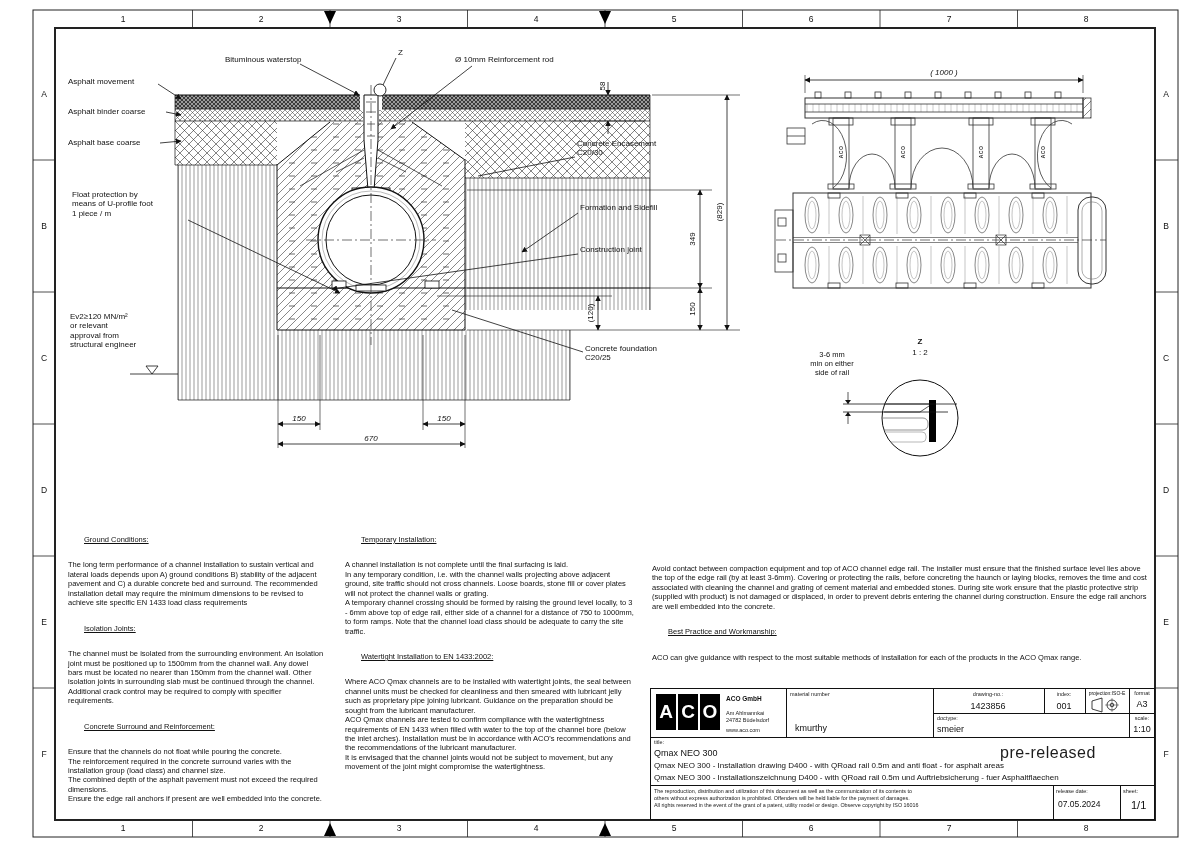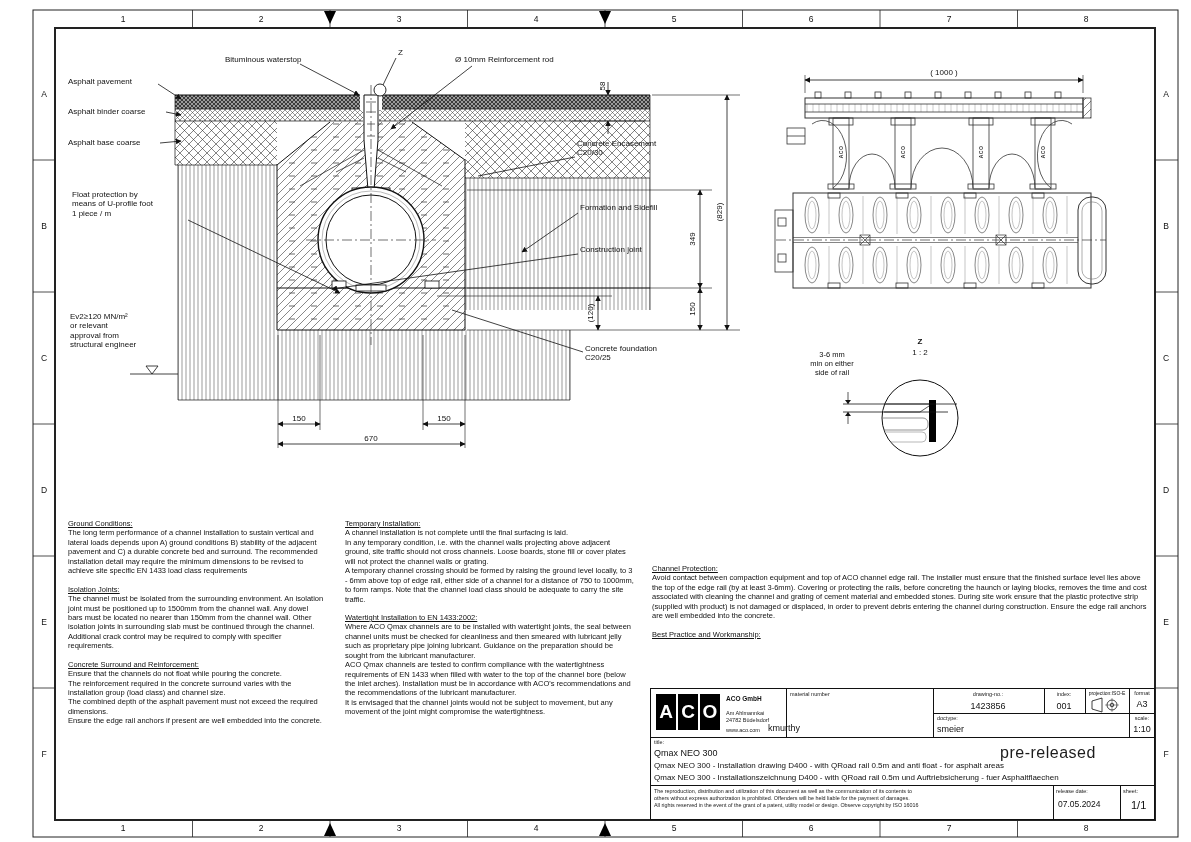--- a/index.html
+++ b/index.html
@@ -3,24 +3,24 @@
 <meta charset="utf-8">
 <style>
   html,body{margin:0;padding:0;background:#fff;}
   #sheet{position:relative;width:1191px;height:842px;background:#fff;
          font-family:"Liberation Sans",sans-serif;color:#111;overflow:hidden;}
   #gfx{position:absolute;left:0;top:0;}
   .lbl{position:absolute;font-size:8px;line-height:1.18;white-space:pre-line;color:#111;}
   .u{}
   .ctr{transform:translate(-50%,-50%);text-align:center;}
   .vdim{position:absolute;font-size:8px;transform:translate(-50%,-50%) rotate(-90deg);white-space:nowrap;}
-  .hdim{position:absolute;font-size:8px;transform:translate(-50%,-50%);white-space:nowrap;}
+  .hdim{position:absolute;font-size:8px;transform:translate(-50%,-50%);white-space:nowrap;font-style:italic;}
   .grid{position:absolute;font-size:8.5px;transform:translate(-50%,-50%);color:#111;}
   .note{position:absolute;font-size:7.5px;line-height:1.26;}
-  .note h4{margin:0;font-size:7.5px;font-weight:normal;text-decoration:underline;}
+  .note h4{margin:16px;font-size:7.5px;font-weight:normal;text-decoration:underline;}
   .note p{margin:0 0 9px 0;white-space:pre-line;}
   .tb{position:absolute;font-size:8px;}
   .tbl{position:absolute;background:#111;}
   .tiny{font-size:5.5px;color:#222;}
   .val{font-size:9px;}
   .aco-logo{position:absolute;display:flex;gap:2px;}
   .aco-logo span{display:flex;align-items:center;justify-content:center;background:#000;color:#fff;
     width:20px;height:36px;font-size:19px;font-weight:bold;font-family:"Liberation Sans",sans-serif;}
   .legal{white-space:pre-line;font-size:5.4px;line-height:1.28;color:#222;}
   .status{font-size:16px;color:#1c1c1c;letter-spacing:0.5px;}
@@ -279,21 +279,21 @@
 <div class="grid" style="left:44px;top:490px">D</div>
 <div class="grid" style="left:44px;top:622px">E</div>
 <div class="grid" style="left:44px;top:754px">F</div>
 <div class="grid" style="left:1166px;top:94px">A</div>
 <div class="grid" style="left:1166px;top:226px">B</div>
 <div class="grid" style="left:1166px;top:358px">C</div>
 <div class="grid" style="left:1166px;top:490px">D</div>
 <div class="grid" style="left:1166px;top:622px">E</div>
 <div class="grid" style="left:1166px;top:754px">F</div>
 
-<div class="lbl u" style="left:68px;top:77px">Asphalt pavement</div>
+<div class="lbl u" style="left:68px;top:77px">Asphalt movement</div>
 <div class="lbl u" style="left:68px;top:107px">Asphalt binder coarse</div>
 <div class="lbl u" style="left:68px;top:138px">Asphalt base coarse</div>
 <div class="lbl" style="left:72px;top:190px">Float protection by
 means of U-profile foot
 1 piece / m</div>
 <div class="lbl" style="left:70px;top:312px">Ev2≥120 MN/m²
 or relevant
 approval from
 structural engineer</div>
 <div class="lbl u" style="left:225px;top:55px">Bituminous waterstop</div>
@@ -344,23 +344,23 @@
   <h4>Temporary Installation:</h4>
   <p>A channel installation is not complete until the final surfacing is laid.
 In any temporary condition, i.e. with the channel walls projecting above adjacent ground, site traffic should not cross channels. Loose boards, stone fill or cover plates will not protect the channel walls or grating.
 A temporary channel crossing should be formed by raising the ground level locally, to 3 - 6mm above top of edge rail, either side of a channel for a distance of 750 to 1000mm, to form ramps. Note that the channel load class should be adequate to carry the site traffic.</p>
   <h4>Watertight Installation to EN 1433:2002:</h4>
   <p>Where ACO Qmax channels are to be installed with watertight joints, the seal between channel units must be checked for cleanliness and then smeared with lubricant jelly such as proprietary pipe joining lubricant. Guidance on the preparation should be sought from the lubricant manufacturer.
 ACO Qmax channels are tested to confirm compliance with the watertightness requirements of EN 1433 when filled with water to the top of the channel bore (below the inlet arches). Installation must be in accordance with ACO's recommendations and the recommendations of the lubricant manufacturer.
 It is envisaged that the channel joints would not be subject to movement, but any movement of the joint might compromise the watertightness.</p>
 </div>
 <div class="note" style="left:652px;top:564px;width:500px">
-  <h4>Channel Protection:</h4>
   <p>Avoid contact between compaction equipment and top of ACO channel edge rail. The installer must ensure that the finished surface level lies above the top of the edge rail (by at least 3-6mm). Covering or protecting the rails, before concreting the haunch or laying blocks, removes the time and cost associated with cleaning the channel and grating of cement material and embedded stones. During site work ensure that the plastic protective strip (supplied with product) is not damaged or displaced, in order to prevent debris entering the channel during construction. Ensure the edge rail anchors are well embedded into the concrete.</p>
   <h4>Best Practice and Workmanship:</h4>
+  <p>ACO can give guidance with respect to the most suitable methods of installation for each of the products in the ACO Qmax range.</p>
 </div>
 
 <div style="position:absolute;left:650px;top:688px;width:505px;height:132px;border:1.5px solid #111;box-sizing:border-box"></div>
 <div class="tbl" style="left:786px;top:688px;width:1px;height:49px"></div>
 <div class="tbl" style="left:933px;top:688px;width:1px;height:49px"></div>
 <div class="tbl" style="left:650px;top:737px;width:505px;height:1px"></div>
 <div class="tbl" style="left:933px;top:713px;width:222px;height:1px"></div>
 <div class="tbl" style="left:1044px;top:688px;width:1px;height:25px"></div>
 <div class="tbl" style="left:1085px;top:688px;width:1px;height:25px"></div>
 <div class="tbl" style="left:1129px;top:688px;width:1px;height:49px"></div>
@@ -372,21 +372,21 @@
   <span>A</span>
   <span>C</span>
   <span>O</span>
 </div>
 <div class="tb" style="left:726px;top:695px;font-size:6.5px;font-weight:bold">ACO GmbH</div>
 <div class="tb tiny" style="left:726px;top:710px">Am Ahlmannkai</div>
 <div class="tb tiny" style="left:726px;top:717px">24782 Büdelsdorf</div>
 <div class="tb tiny" style="left:726px;top:727px">www.aco.com</div>
 
 <div class="tb tiny" style="left:790px;top:691px">material number</div>
-<div class="tb val" style="left:768px;top:723px">kmurthy</div>
+<div class="tb val" style="left:795px;top:723px">kmurthy</div>
 
 <div class="tb tiny ctr" style="left:988px;top:694px;position:absolute">drawing-no.:</div>
 <div class="tb val ctr" style="left:988px;top:706px;position:absolute">1423856</div>
 <div class="tb tiny ctr" style="left:1064px;top:694px;position:absolute">index:</div>
 <div class="tb val ctr" style="left:1064px;top:706px;position:absolute">001</div>
 <div class="tb ctr" style="left:1107px;top:693px;position:absolute;font-size:5px">projection:ISO-E</div>
 <div class="tb tiny ctr" style="left:1142px;top:693px;position:absolute">format</div>
 <div class="tb val ctr" style="left:1142px;top:704px;position:absolute">A3</div>
 <div class="tb tiny" style="left:937px;top:715px">doctype:</div>
 <div class="tb val" style="left:937px;top:724px">smeier</div>

